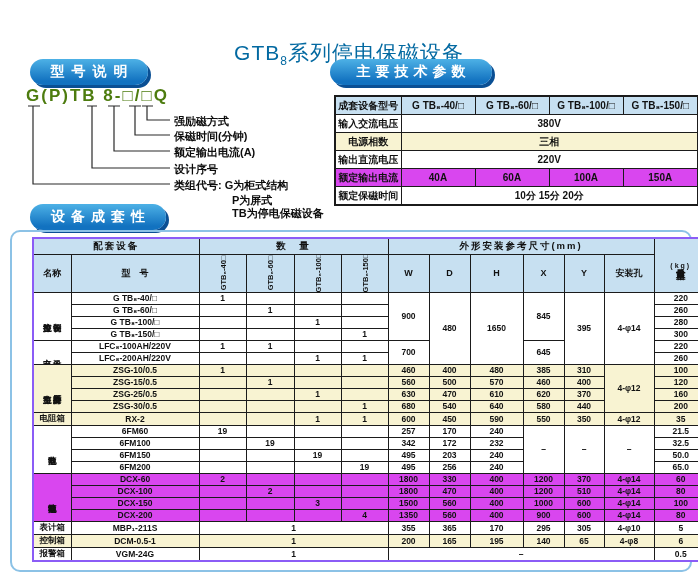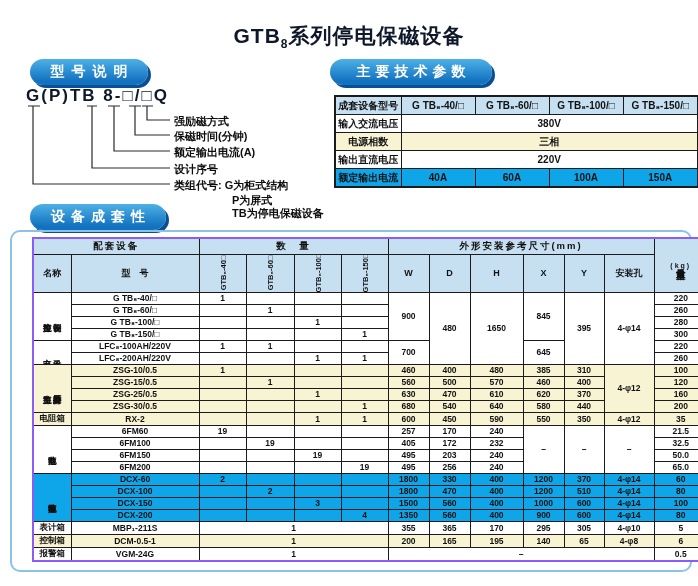--- a/index.html
+++ b/index.html
@@ -1,31 +1,31 @@
 <!DOCTYPE html>
 <html><head>
 <meta charset="utf-8">
 <style>
   html,body{margin:0;padding:0;background:#fff;}
   .page{position:relative;width:698px;height:586px;background:#ffffff;overflow:hidden;
         font-family:"Liberation Sans","DejaVu Sans",sans-serif;color:#111;}
   
-  .title{position:absolute;top:8px;left:0;width:100%;text-align:center;
-         font-size:21px;font-weight:bold;color:#0f172a;letter-spacing:1px;}
+  .title{position:absolute;top:25px;left:0;width:100%;text-align:center;
+         font-size:21px;font-weight:normal;color:#0369a1;letter-spacing:1px;}
   .title sub{font-size:12px;}
   
   .badge{position:absolute;display:flex;align-items:center;justify-content:center;
          background:linear-gradient(180deg,#4db1e6 0%,#1272c0 85%);
          border-radius:14px;color:#fff;font-weight:bold;font-size:14px;
          box-shadow:3px 3px 0 #0a4f94;}
   .badge-model{left:30px;top:59px;width:118px;height:26px;letter-spacing:7px;text-indent:7px;text-align:right;}
   .badge-params{left:330px;top:59px;width:162px;height:26px;letter-spacing:5px;text-indent:5px;}
   .badge-equip{left:30px;top:204px;width:136px;height:26px;letter-spacing:6px;text-indent:6px;}
   
-  .model-code{position:absolute;left:26px;top:86px;font-size:17px;font-weight:bold;letter-spacing:2px;color:#0f172a;}
+  .model-code{position:absolute;left:26px;top:86px;font-size:17px;font-weight:bold;letter-spacing:2px;color:#4d7c0f;}
   .connectors{position:absolute;left:0;top:85px;width:340px;height:150px;}
   .diag-label{position:absolute;font-size:11px;font-weight:bold;white-space:nowrap;color:#0d0d0d;}
   .dl0{left:174px;top:114px;} .dl1{left:174px;top:129px;} .dl2{left:174px;top:145px;}
   .dl3{left:174px;top:162px;} .dl4{left:174px;top:178px;} .dl5{left:232px;top:193px;} .dl6{left:232px;top:206px;}
   
   .table-frame{position:absolute;left:10px;top:230px;width:678px;height:338px;
                border:2px solid #8cc2e6;border-radius:10px;}
   
   table{border-collapse:collapse;table-layout:fixed;}
   td,th{border:1px solid #1b1b1b;text-align:center;vertical-align:middle;padding:0;
@@ -35,21 +35,21 @@
   .params-table td,.params-table th{font-size:10px;height:17px;}
   
   .equip-table{position:absolute;left:32px;top:237px;width:675px;border:2px solid #8b5cf6;}
   .equip-table td,.equip-table th{font-size:8.5px;}
   .equip-table tr.hA{height:16px;} .equip-table tr.hA th{font-size:9.5px;letter-spacing:2px;}
   .equip-table tr.hB{height:38px;} .equip-table tr.hB th{font-size:9px;}
   .equip-table tbody tr{height:12px;}
   tr.h>th{background:#c7e0f1;}
   tr.w>td{background:#ffffff;}
   tr.y>td{background:#f8f3d2;}
-  tr.b>td{background:#0ea5e9;}
+  tr.b>td{background:#d946ef;}
   
   .vcols{display:flex;justify-content:center;align-items:center;gap:1px;}
   .vcol{writing-mode:vertical-lr;text-orientation:upright;line-height:1.05;letter-spacing:0;}
   .note{font-size:7px;line-height:1;}
   
   .rotcell{position:relative;}
   .rot{position:absolute;left:50%;top:50%;transform:translate(-50%,-50%) rotate(-90deg);
        white-space:nowrap;font-size:7.5px;font-weight:bold;}
 </style>
 </head>
@@ -110,20 +110,24 @@
         <tr class="w">
           <td>输出直流电压</td>
           <td colspan="4">220V</td>
         </tr>
         <tr class="b">
           <td>额定输出电流</td>
           <td>40A</td>
           <td>60A</td>
           <td>100A</td>
           <td>150A</td>
+        </tr>
+        <tr class="w">
+          <td>额定保磁时间</td>
+          <td colspan="4">10分 15分 20分</td>
         </tr>
       </tbody>
   </table>
 
   <div class="badge badge-equip">设备成套性</div>
   <div class="table-frame"></div>
 
   <table class="equip-table" id="equip-table">
     <colgroup>
       <col style="width:38px">
@@ -336,21 +340,21 @@
           <td rowspan="4">–</td>
           <td rowspan="4">–</td>
           <td>21.5</td>
         </tr>
         <tr class="w">
           <td>6FM100</td>
           <td></td>
           <td>19</td>
           <td></td>
           <td></td>
-          <td>405</td>
+          <td>342</td>
           <td>172</td>
           <td>232</td>
           <td>32.5</td>
         </tr>
         <tr class="w">
           <td>6FM150</td>
           <td></td>
           <td></td>
           <td>19</td>
           <td></td>

